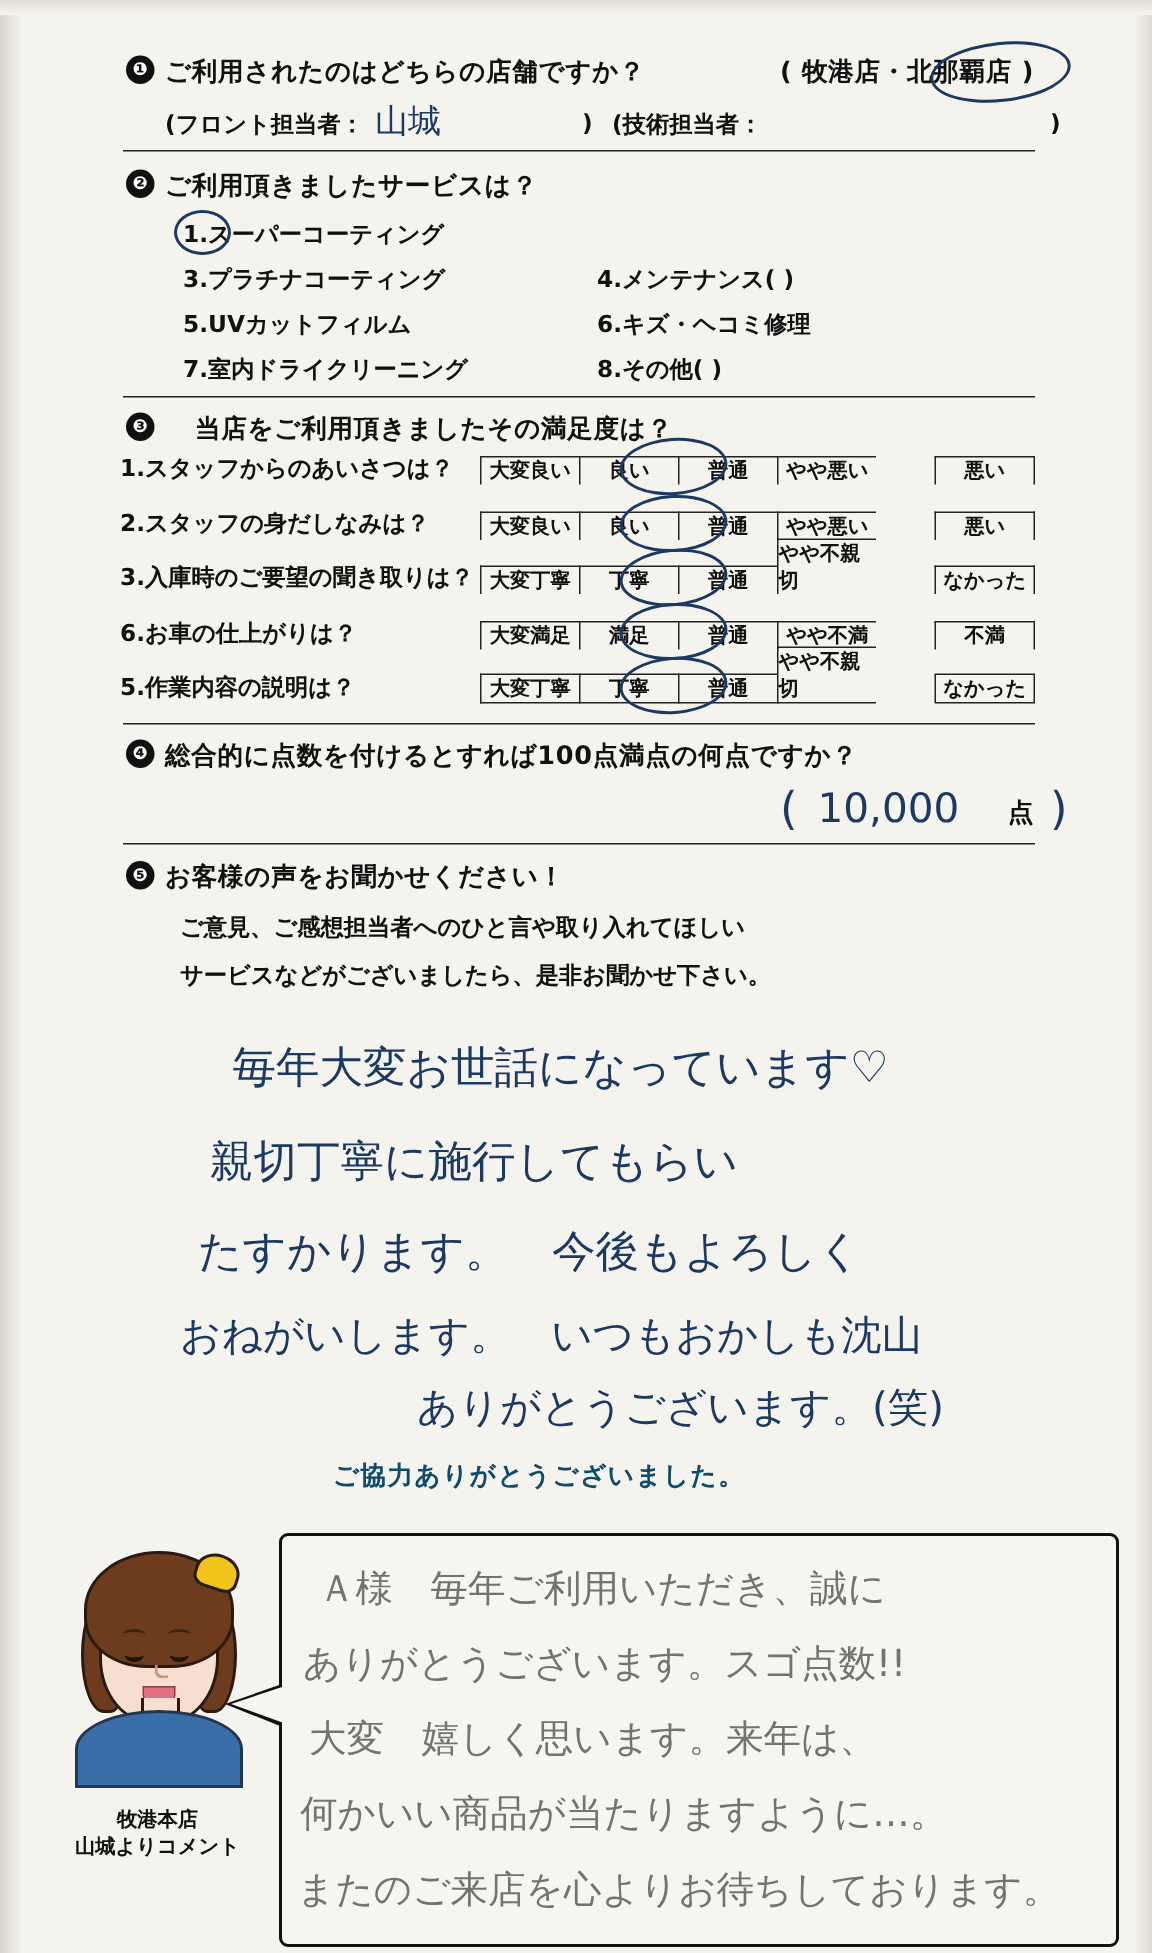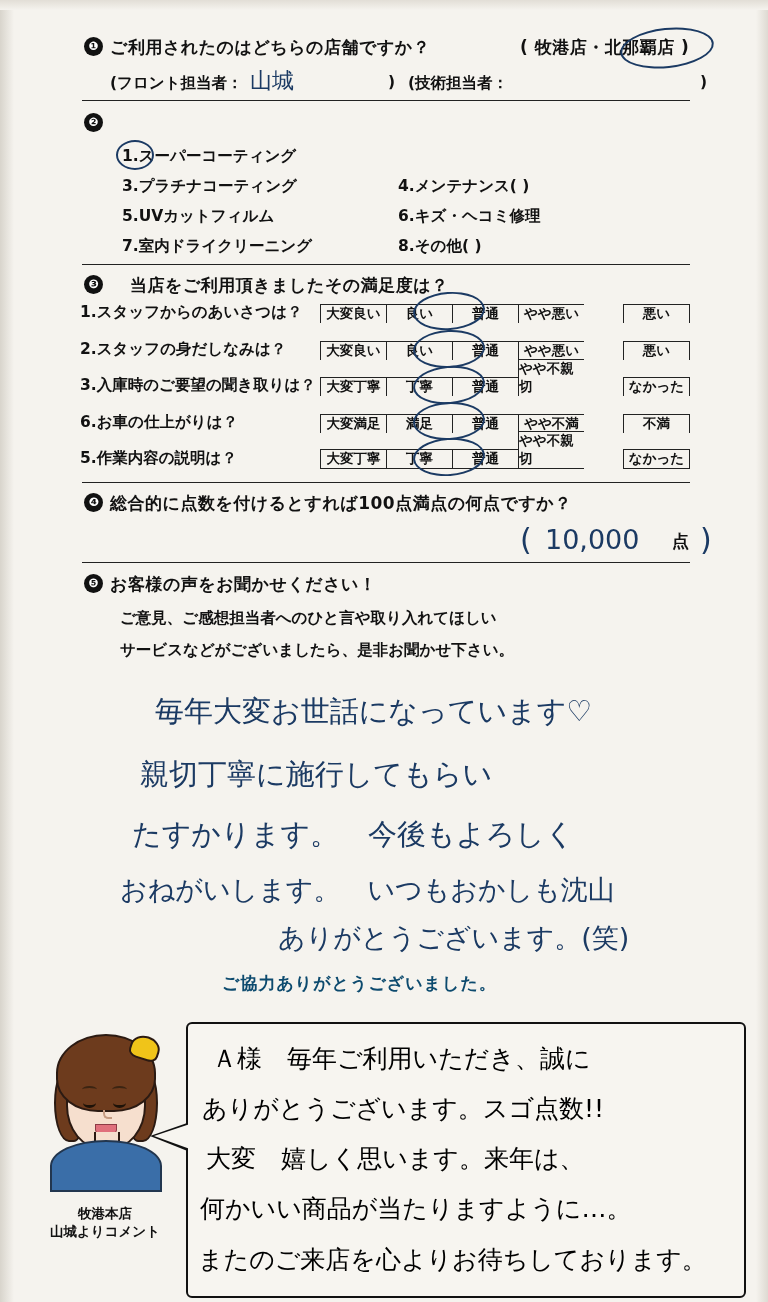--- a/index.html
+++ b/index.html
@@ -98,21 +98,21 @@
   .bubble-tail{
     position:absolute;left:150px;top:1122px;width:0;height:0;
     border-top:14px solid transparent;border-bottom:16px solid transparent;
     border-right:40px solid #111;
   }
   .bubble-tail-in{
     position:absolute;left:154px;top:1124px;width:0;height:0;
     border-top:12px solid transparent;border-bottom:13px solid transparent;
     border-right:36px solid #f7f5f0;
   }
-  .bcmt{position:absolute;color:#000000;font-size:25px;white-space:nowrap;}
+  .bcmt{position:absolute;color:#737373;font-size:25px;white-space:nowrap;}
 </style>
 </head>
 <body>
 
 <div class="sheet">
   <div class="edge-l"></div>
   <div class="edge-r"></div>
   <div class="edge-t"></div>
 
   <div class="qnum" style="left:84px;top:37px;">❶</div>
@@ -122,20 +122,21 @@
 
   <div class="lbl" style="left:110px;top:73px;">(フロント担当者：</div>
   <div class="hw" style="left:250px;top:66px;font-size:22px;">山城</div>
   <div class="lbl" style="left:388px;top:73px;">)</div>
   <div class="lbl" style="left:408px;top:73px;">(技術担当者：</div>
   <div class="hw" style="left:560px;top:66px;font-size:22px;"></div>
   <div class="lbl" style="left:700px;top:73px;">)</div>
   <div class="line" style="left:82px;top:100px;width:608px;"></div>
 
   <div class="qnum" style="left:84px;top:113px;">❷</div>
+  <div class="qtitle" style="left:110px;top:112px;">ご利用頂きましたサービスは？</div>
 
   <div class="lbl" style="left:122px;top:146px;">1.スーパーコーティング</div>
   <div class="ellipse" style="left:116px;top:140px;width:34px;height:26px;"></div>
   <div class="lbl" style="left:122px;top:176px;">3.プラチナコーティング</div>
   <div class="lbl" style="left:398px;top:176px;">4.メンテナンス(                    )</div>
   <div class="lbl" style="left:122px;top:206px;text-align:right;">5.UVカットフィルム</div>
   <div class="lbl" style="left:398px;top:206px;">6.キズ・ヘコミ修理</div>
   <div class="lbl" style="left:122px;top:236px;">7.室内ドライクリーニング</div>
   <div class="lbl" style="left:398px;top:236px;text-align:center;">8.その他(                         )</div>
   <div class="line" style="left:82px;top:264px;width:608px;"></div>

